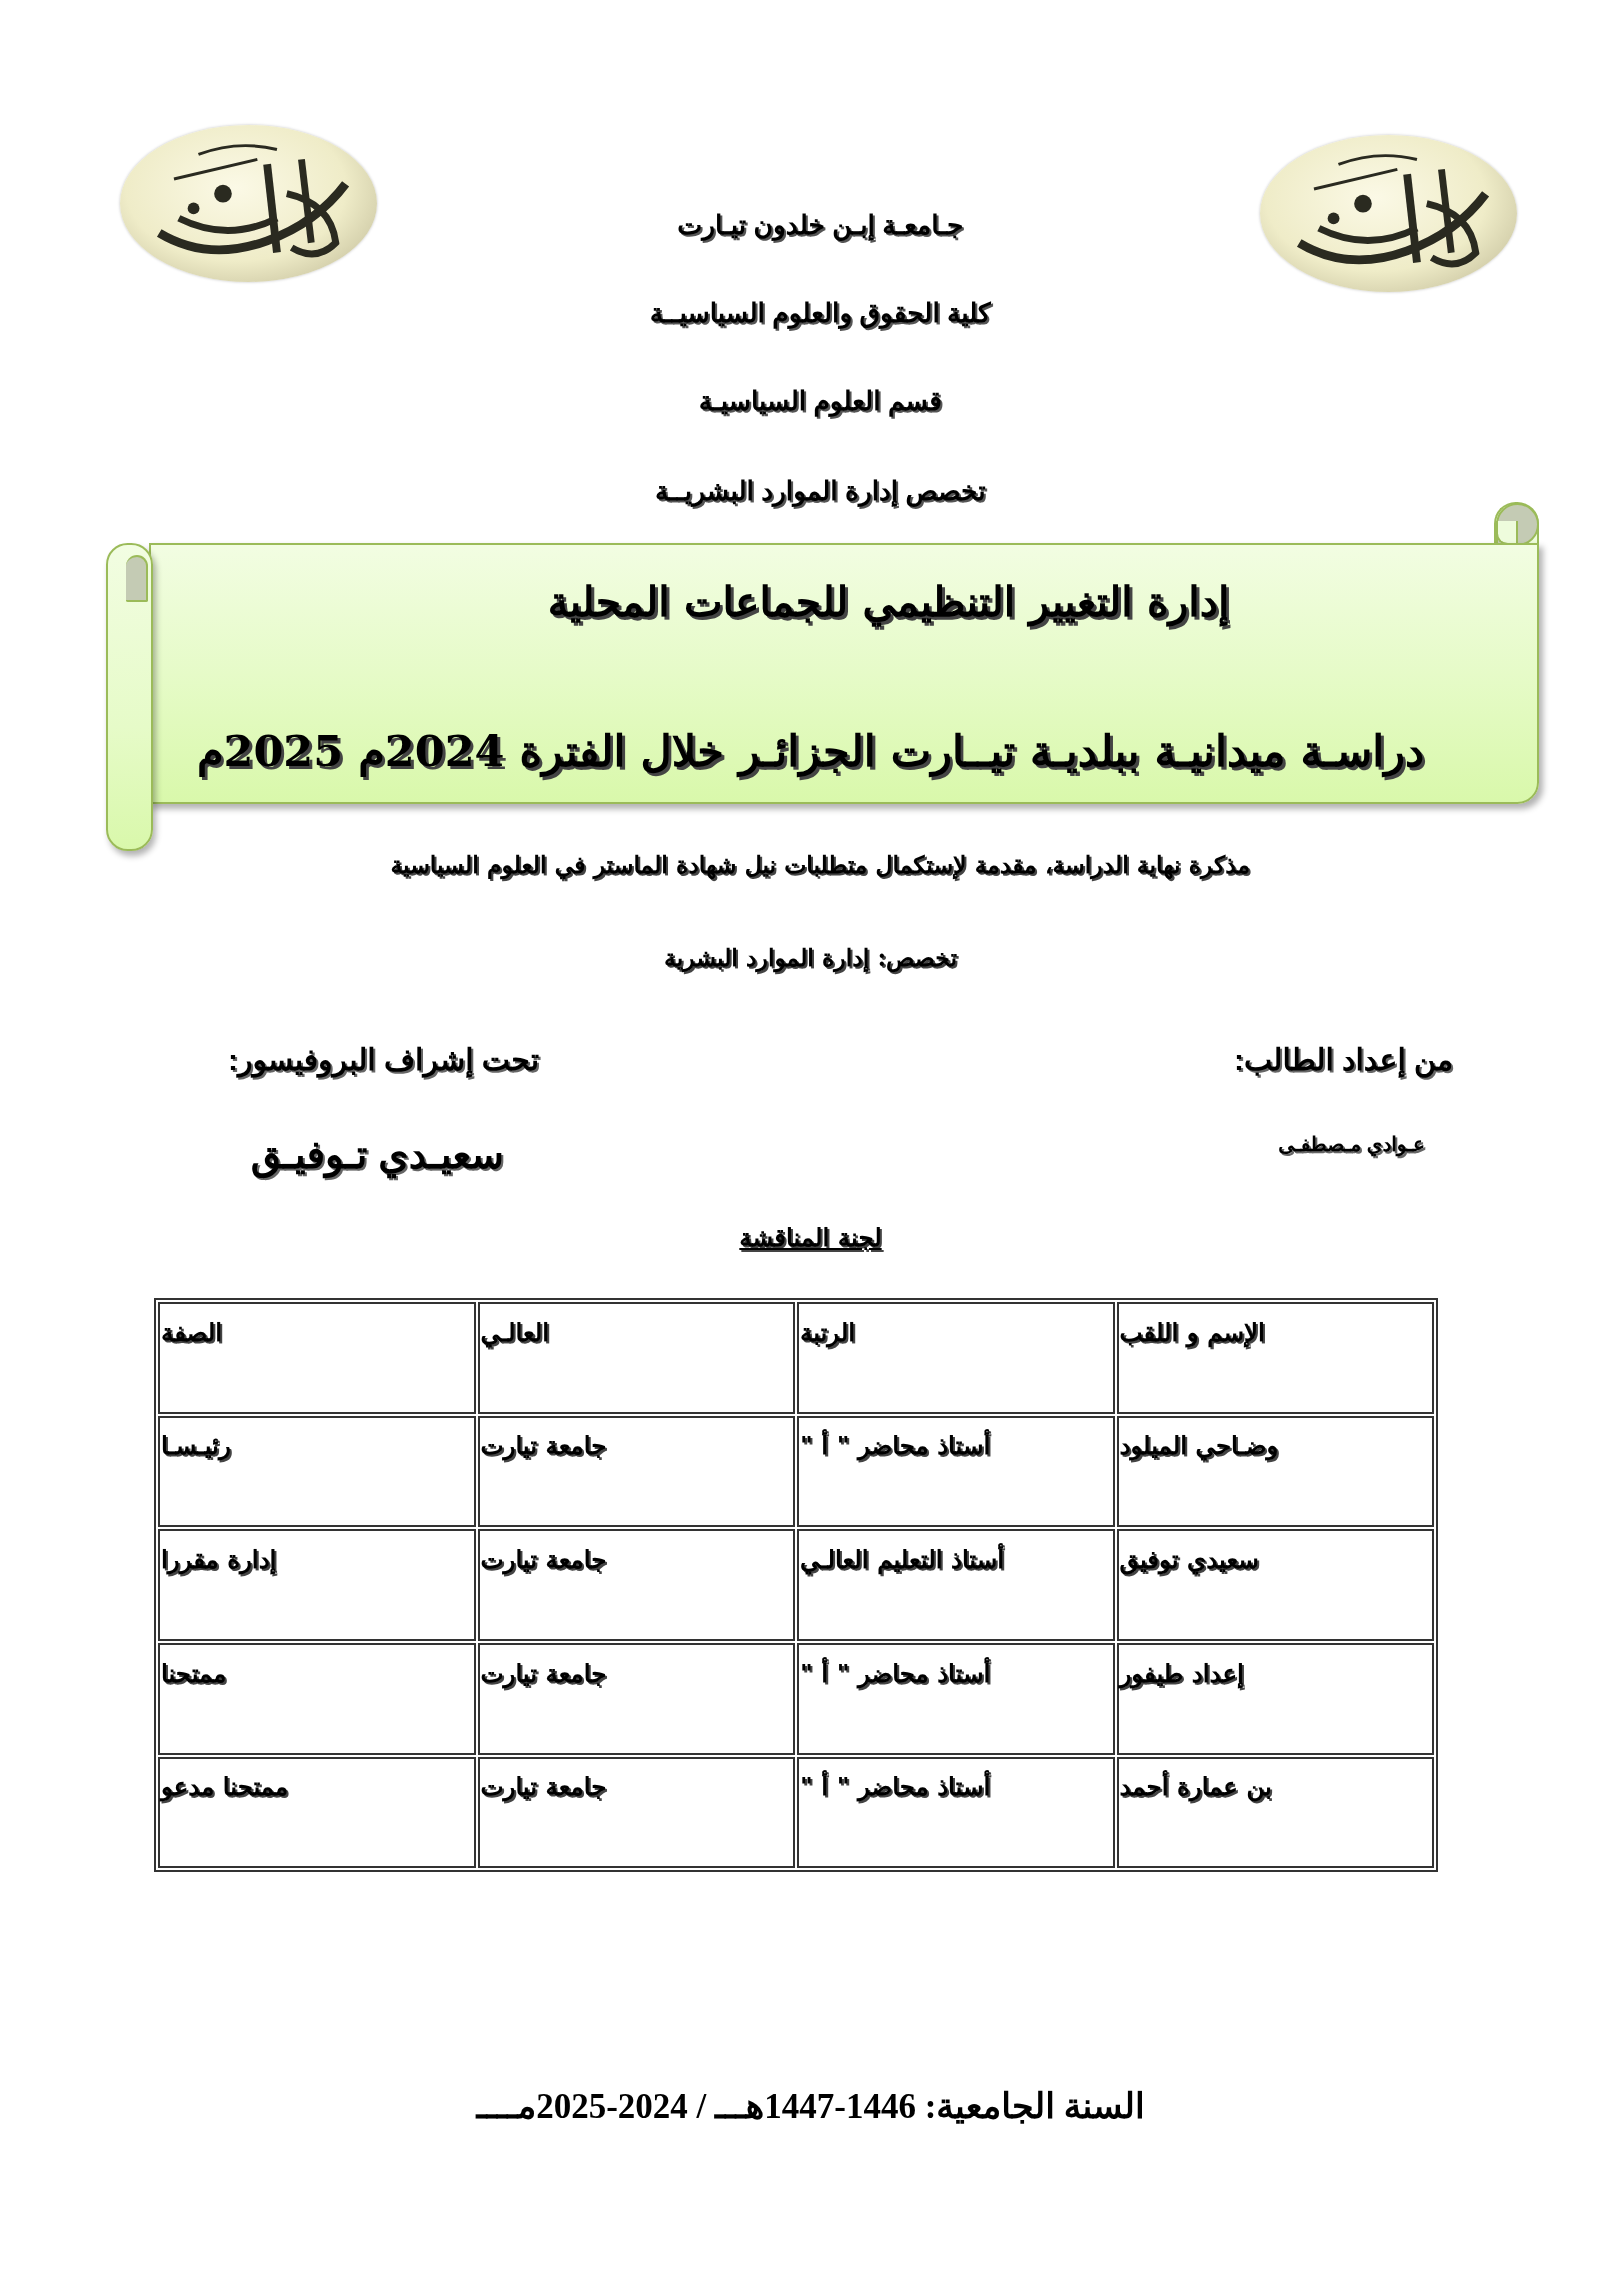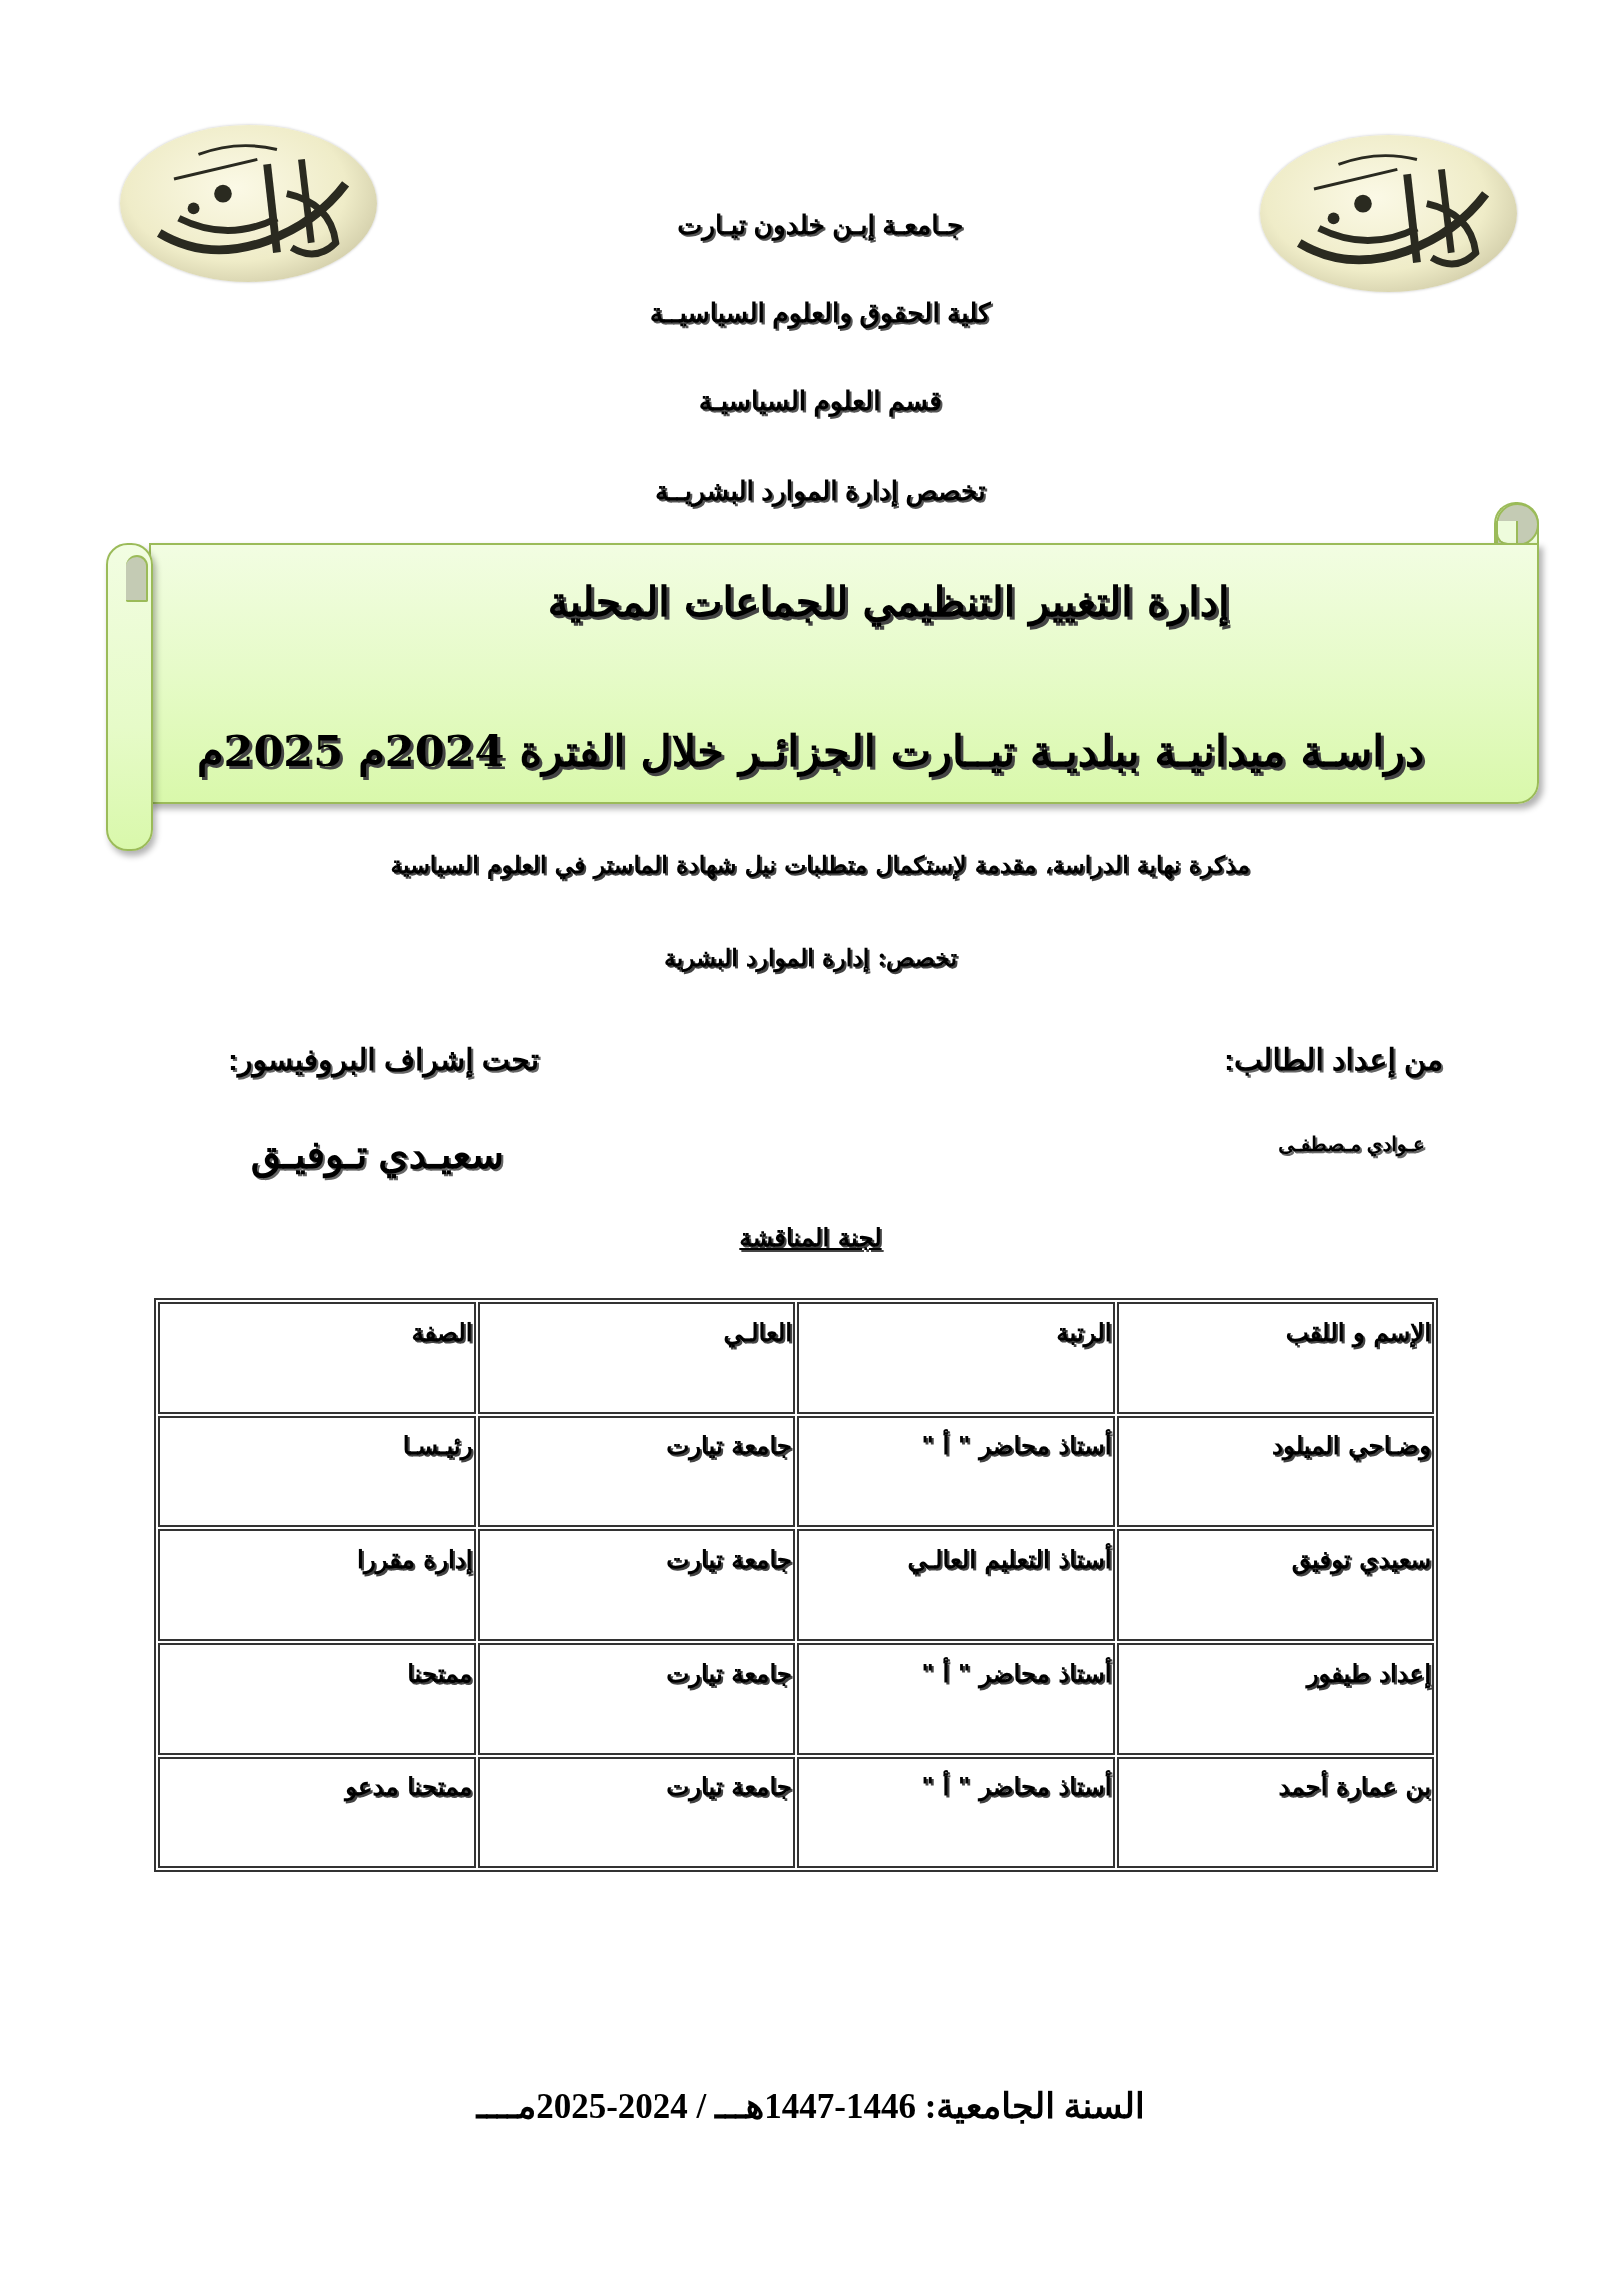--- a/index.html
+++ b/index.html
@@ -68,21 +68,21 @@
     .label-r { position: absolute; direction: rtl; font-family: "Liberation Sans", sans-serif; font-weight: bold; font-size: 30px; text-shadow: 2px 2px 0 #666; }
 
     
     table.jury {
       position: absolute; left: 154px; top: 1298px; width: 1284px;
       border-collapse: separate; border-spacing: 2.9px;
       border: 2px solid #333; direction: rtl;
     }
     table.jury td {
       border: 2px solid #333; height: 93px; width: 25%;
-      text-align: right; vertical-align: top; padding-top: 13.7px;
+      text-align: left; vertical-align: top; padding-top: 13.7px;
       font-family: "DejaVu Serif", serif; font-weight: bold; font-size: 24.5px;
       text-shadow: 2px 2px 0 #444;
     }
     .footer {
       font-family: "Liberation Serif", serif; font-size: 35px; font-weight: bold;
     }
   </style>
 </head>
 <body>
 
@@ -125,21 +125,21 @@
   <div class="scroll-body"></div>
   <div class="scroll-left"></div>
   <div class="scroll-left-curl"></div>
   <div class="center-line scroll-title" style="top:578px; left:78px; width:1621px;">إدارة التغيير التنظيمي للجماعات المحلية</div>
   <div class="center-line scroll-title" style="top:726px; left:0px; font-size:43px;">دراسـة ميدانيـة ببلديـة تيــارت الجزائـر خلال الفترة 2024م 2025م</div>
 </div>
 
 <div class="center-line deco" style="top:851px; font-size:23.5px; padding-left:9.8px;">مذكرة نهاية الدراسة، مقدمة لإستكمال متطلبات نيل  شهادة الماستر في  العلوم السياسية</div>
 <div class="center-line deco" style="top:944px; font-size:23.5px; padding-right:39px;">تخصص: إدارة الموارد البشرية</div>
 
-<div class="label-r" style="right:178px; top:1042px;text-align:right;">من إعداد الطالب:</div>
+<div class="label-r" style="right:168px; top:1042px;text-align:right;">من إعداد الطالب:</div>
 <div class="label-r" style="right:1082px; top:1042px;">تحت إشراف البروفيسور:</div>
 <div class="label-r" style="right:196px; top:1132px; font-size:20px;">عـوادي مـصطفـى</div>
 <div class="label-r" style="right:1117px; top:1132px; font-size:39px;">سعيـدي  تـوفيـق</div>
 
 <div class="center-line deco" style="top:1223px; font-size:24.5px; text-decoration:underline; padding-right:39px;">لجنة المناقشة</div>
 
 <table class="jury">
   <tbody>
       <tr>
     <td>الإسم و اللقب</td>

